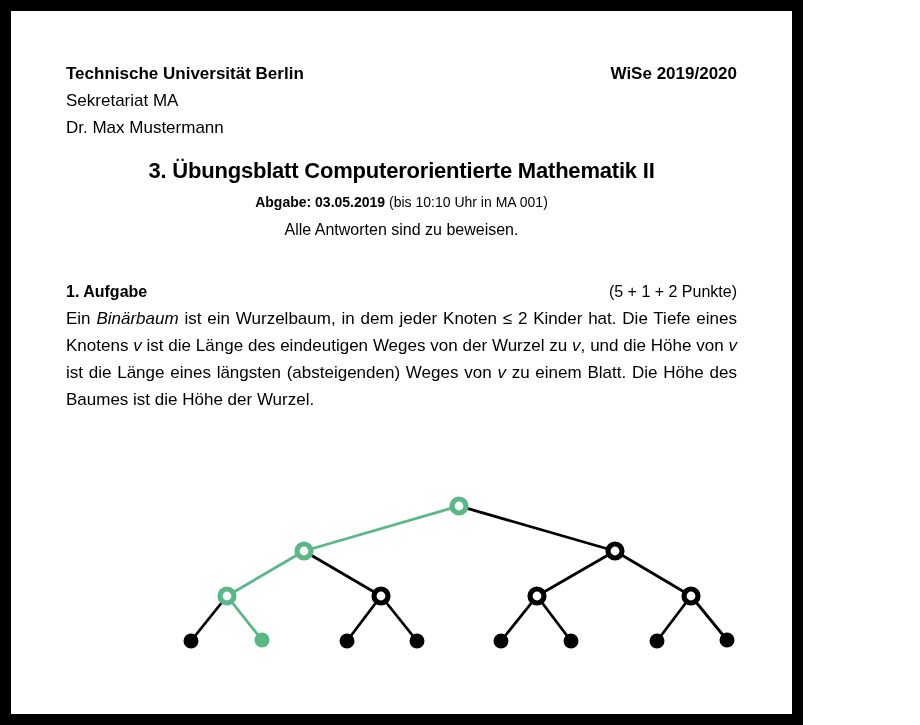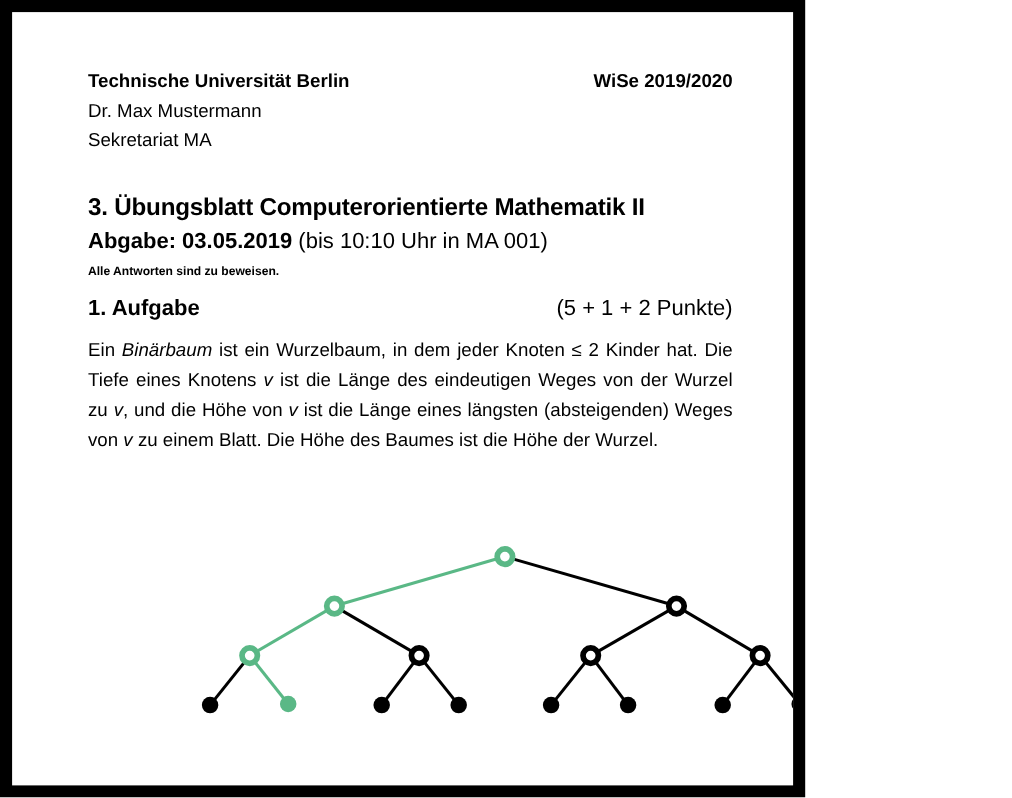--- a/index.html
+++ b/index.html
@@ -1,51 +1,50 @@
 <!DOCTYPE html>
 <html><head>
 <meta charset="utf-8">
 <style>
   html, body { margin: 0; padding: 0; background: #ffffff; }
   .page {
-    width: 732px; height: 725px;
+    width: 803px; height: 725px;
     box-sizing: border-box;
     border: 11px solid #000000;
     background: #ffffff;
     position: relative;
     overflow: hidden;
     font-family: "Liberation Sans", sans-serif;
     color: #000000;
-    padding-left: 14px;
   }
   .content { padding: 49px 55px 0 55px; }
   .header { display: flex; justify-content: space-between; font-size: 17px; line-height: 27px; }
   .hdr-col-right { text-align: left; }
   .bold { font-weight: 700; }
-  .title-block { margin-top: 34px; }
+  .title-block { text-align: center; margin-top: 17px; }
   .title { font-size: 22px; font-weight: 700; line-height: 26px; letter-spacing: -0.2px; }
-  .deadline { font-size: 20px; line-height: 28px; margin-top: 4px; }
-  .note { font-size: 11px; font-weight: 700; line-height: 28px; }
-  .task-row { display: flex; justify-content: space-between; margin-top: 6px; font-size: 20px; line-height: 27px; }
-  .paragraph { margin-top: 11px; font-size: 17px; line-height: 27px; text-align: justify; }
+  .deadline { font-size: 14px; line-height: 28px; margin-top: 4px; }
+  .note { font-size: 16px; font-weight: 400; line-height: 28px; }
+  .task-row { display: flex; justify-content: space-between; margin-top: 34px; font-size: 16px; line-height: 27px; }
+  .paragraph { margin-top: 0; font-size: 17px; line-height: 27px; text-align: justify; }
   .paragraph .italic { font-style: italic; }
   .tree-figure { position: absolute; left: 0; top: 0; width: 898px; height: 703px; pointer-events: none; }
   .tree-figure svg { display: block; width: 100%; height: 100%; }
 </style>
 </head>
 <body>
 
 <div class="page">
   <div class="content">
 
     <div class="header">
       <div class="hdr-col-left">
           <div class="bold">Technische Universität Berlin</div>
+          <div class="">Sekretariat MA</div>
           <div class="">Dr. Max Mustermann</div>
-          <div class="">Sekretariat MA</div>
         </div>
       <div class="hdr-col-right">
           <div class="bold">WiSe 2019/2020</div>
         </div>
     </div>
 
     <div class="title-block">
       <div class="title">3. Übungsblatt Computerorientierte Mathematik II</div>
       <div class="deadline"><span class="bold">Abgabe: 03.05.2019</span><span> (bis 10:10 Uhr in MA 001)</span></div>
       <div class="note">Alle Antworten sind zu beweisen.</div>

